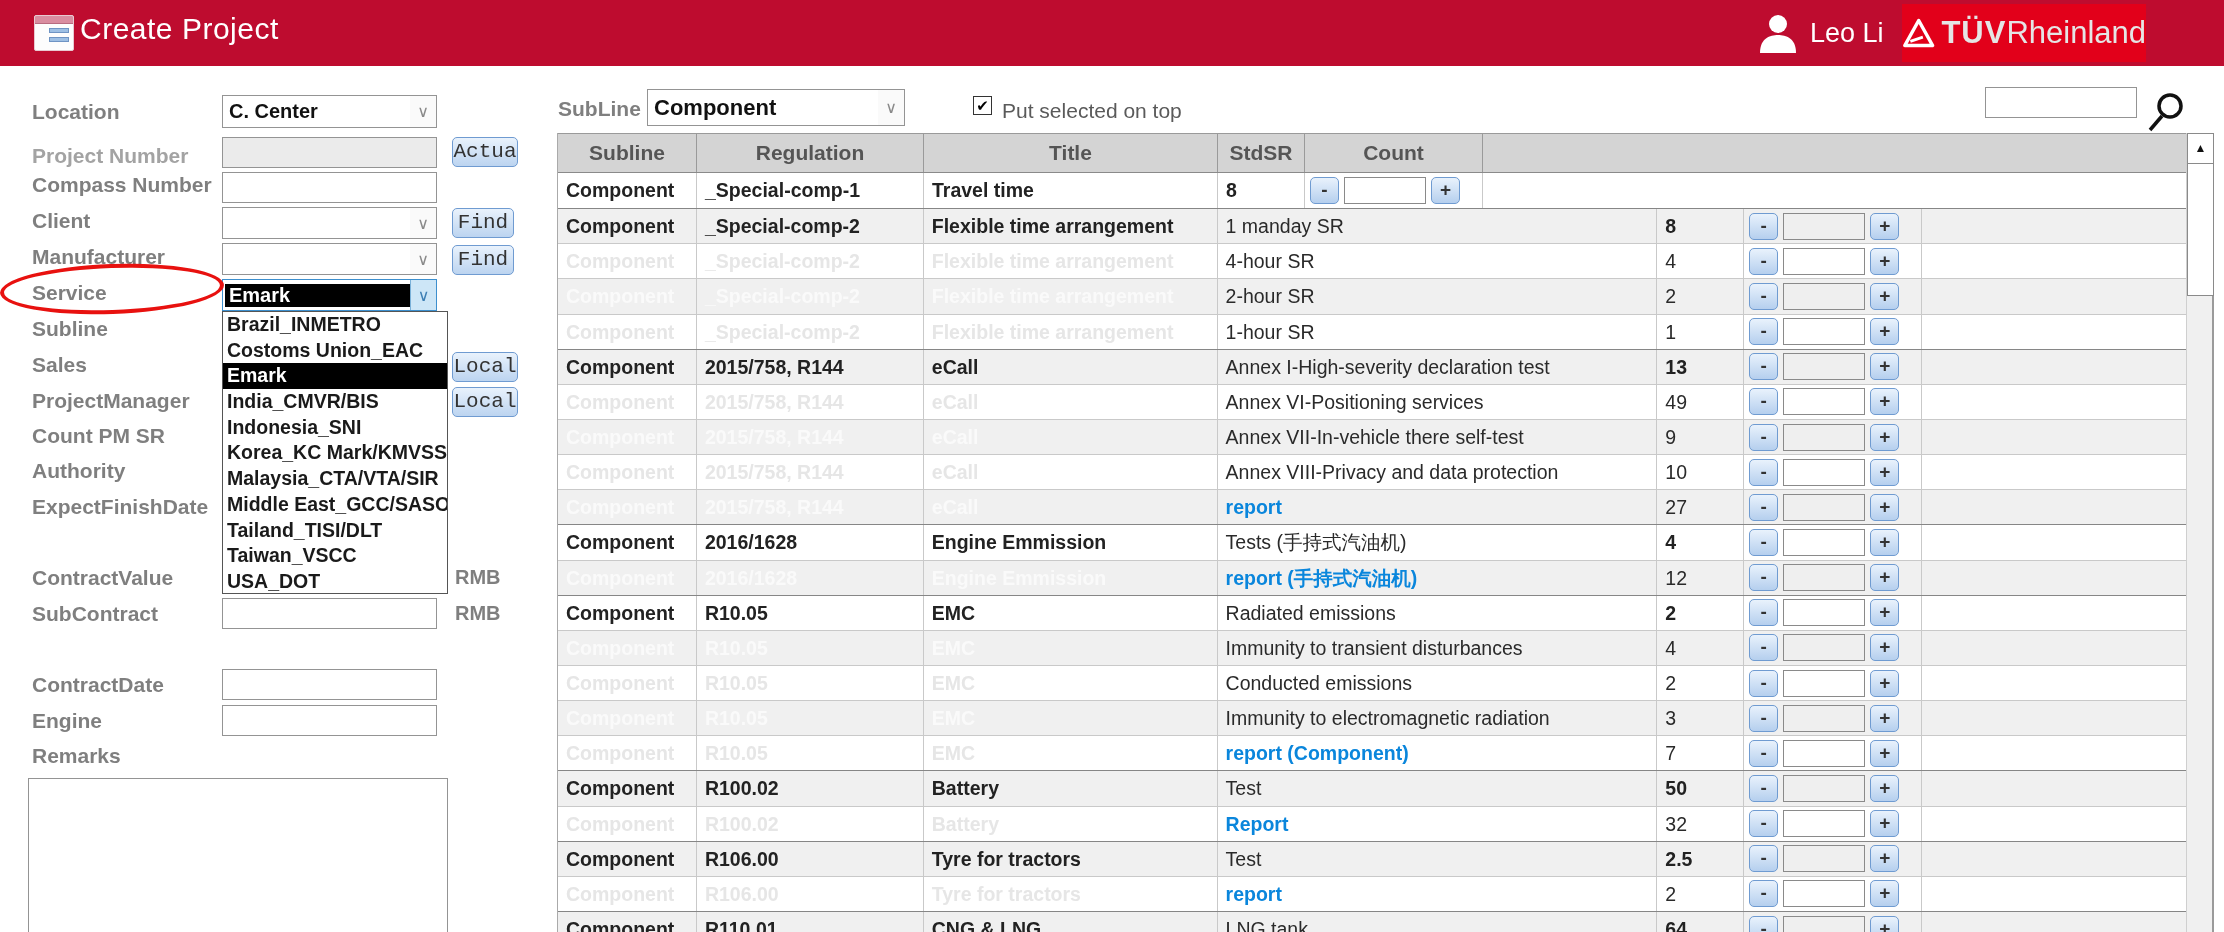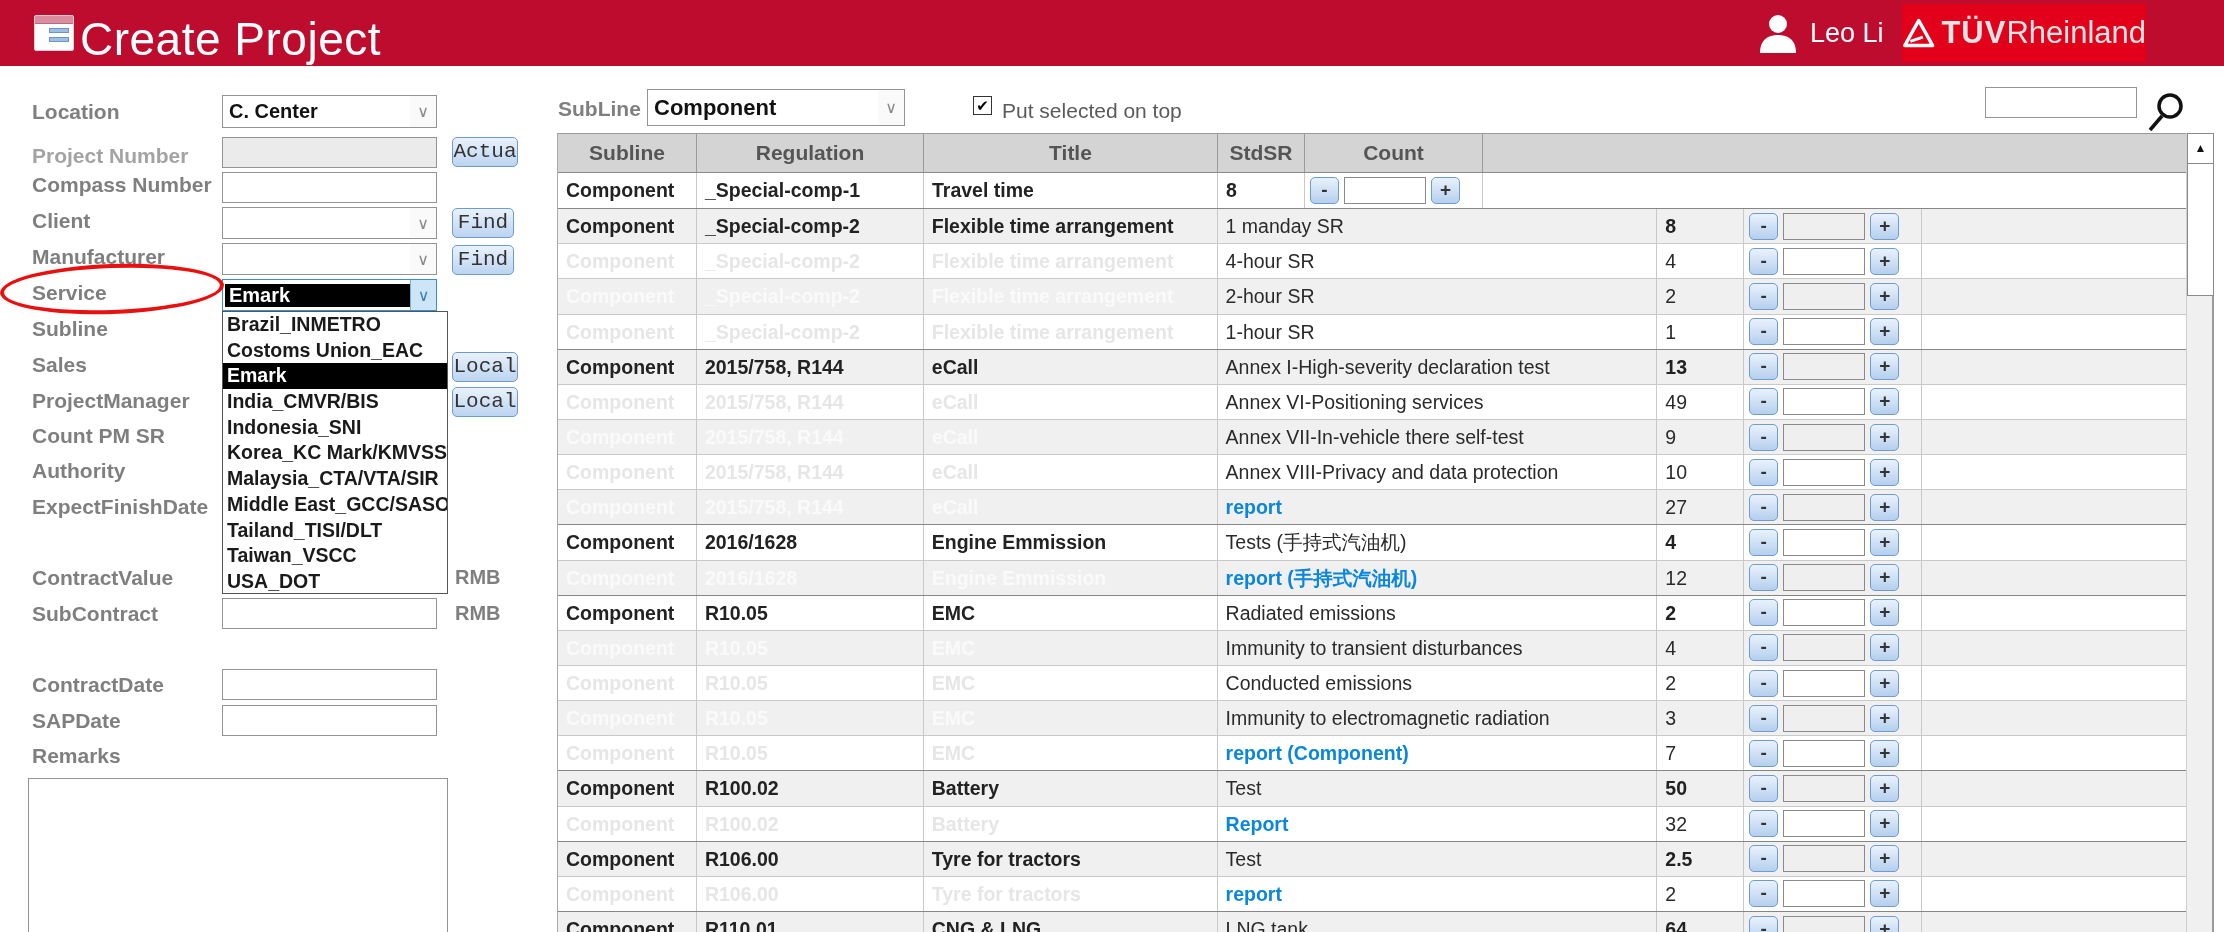--- a/index.html
+++ b/index.html
@@ -8,21 +8,21 @@
     width:2224px; height:932px; overflow:hidden; position:relative;
     font-family:"Liberation Sans", sans-serif; background:#fff;
   }
   .abs { position:absolute; }
 
   
   #header { left:0; top:0; width:2224px; height:66px; background:#BE0C2F; }
   #hdr-icon { left:34px; top:15px; width:40px; height:36px; background:#fdfdfd; border:1px solid #e8c9d1; border-radius:2px; overflow:hidden; }
   #hdr-icon .bar { height:8px; background:#d98da0; border-bottom:1px solid #b86b80; }
   #hdr-icon .ln { margin:4px 4px 0 14px; height:5px; background:#9dbfe4; border:1px solid #6f94c4; }
-  #page-title { left:80px; top:12px; color:#fff; font-size:46px; letter-spacing:0.5px; }
+  #page-title { left:80px; top:12px; color:#fff; font-size:30px; letter-spacing:0.5px; }
   #user-box { left:1756px; top:10px; height:46px; display:flex; align-items:center; color:#fff; font-size:27px; }
   #user-icon { width:44px; height:44px; margin-right:10px; }
   #brand-box { left:1902px; top:4px; width:244px; height:58px; background:#E2001A; display:flex; align-items:center; justify-content:center; color:#e5e5e5; }
   #brand-box .tuv { font-weight:bold; font-size:31px; letter-spacing:1px; }
   #brand-box .rh  { font-size:31px; }
   #brand-tri { width:44px; height:40px; margin-right:6px; }
 
   
   .flabel { position:absolute; left:32px; color:#7f7f7f; font-weight:bold; font-size:21px; white-space:nowrap; }
   .flabel.dim { color:#a3a3a3; }
@@ -164,21 +164,21 @@
 <div class="flabel" style="top:566px">ContractValue</div>
 <input class="finput" style="top: 562px;">
 <div class="rmb" style="top:566px">RMB</div>
 
 <div class="flabel" style="top:602px">SubContract</div>
 <input class="finput" style="top: 598px;">
 <div class="rmb" style="top:602px">RMB</div>
 
 <div class="flabel" style="top:673px">ContractDate</div>
 <input class="finput" style="top: 669px;">
-<div class="flabel" style="top:709px">SAPDate</div>
+<div class="flabel" style="top:709px">Engine</div>
 <input class="finput" style="top: 705px;">
 <div class="flabel" style="top:744px">Remarks</div>
 <textarea id="remarks-area" class="abs" style=""></textarea>
 
 <div class="flabel abs" id="subline-label">SubLine</div>
 <div class="fselect abs" id="subline-select">
   <span class="val" style="font-size:22px">Component</span>
   <span class="arrow">∨</span>
 </div>
 <div class="abs" id="put-checkbox">✔</div>

